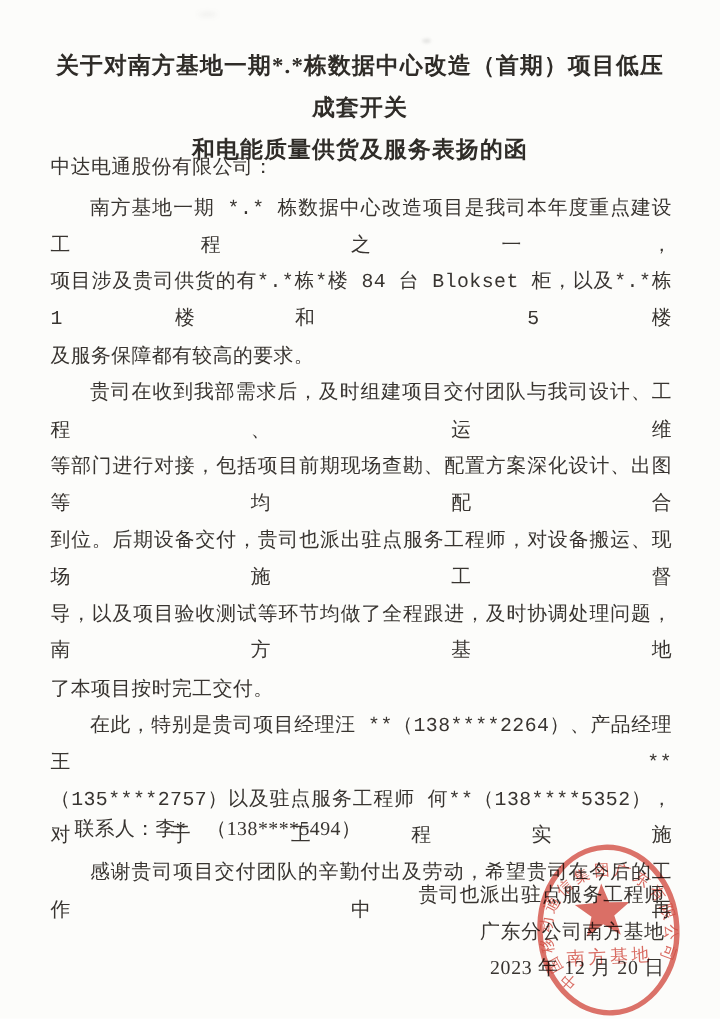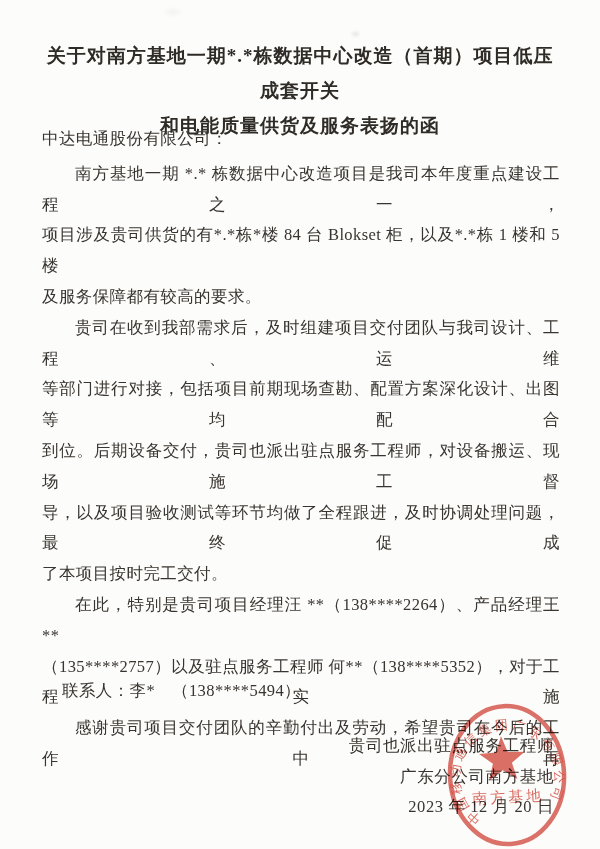--- a/index.html
+++ b/index.html
@@ -25,20 +25,21 @@
     font-size:16.5px;
     line-height:30.8px;
     letter-spacing:0.4px;
   }
   .ln{white-space:nowrap;}
   .ind{text-indent:2em;}
   .fill{
     white-space:normal;
     text-align:justify;
     text-align-last:justify;
+    font-family:Liberation Mono, monospace;
     -moz-text-align-last:justify;
   }
   .salutation{margin-bottom:4px;}
   .contact{
     position:absolute;left:62px;top:648px;
     font-size:16.5px;letter-spacing:0.4px;margin-top:32px;
   }
   .sig{
     position:absolute;right:46px;top:731px;
     text-align:right;
@@ -76,21 +77,21 @@
 
   <div class="body">
     <div class="ln salutation">中达电通股份有限公司：</div>
 
     <div class="ln ind fill">南方基地一期 *.* 栋数据中心改造项目是我司本年度重点建设工程之一，</div>
     <div class="ln fill">项目涉及贵司供货的有*.*栋*楼 84 台 Blokset 柜，以及*.*栋 1 楼和 5 楼</div>
     <div class="ln">及服务保障都有较高的要求。</div>
     <div class="ln ind fill">贵司在收到我部需求后，及时组建项目交付团队与我司设计、工程、运维</div>
     <div class="ln fill">等部门进行对接，包括项目前期现场查勘、配置方案深化设计、出图等均配合</div>
     <div class="ln fill">到位。后期设备交付，贵司也派出驻点服务工程师，对设备搬运、现场施工督</div>
-    <div class="ln fill">导，以及项目验收测试等环节均做了全程跟进，及时协调处理问题，最终促成</div>
+    <div class="ln fill">导，以及项目验收测试等环节均做了全程跟进，及时协调处理问题，南方基地</div>
     <div class="ln">了本项目按时完工交付。</div>
     <div class="ln ind fill">在此，特别是贵司项目经理汪 **（138****2264）、产品经理王 **</div>
     <div class="ln fill">（135****2757）以及驻点服务工程师 何**（138****5352），对于工程实施</div>
     <div class="ln ind fill">感谢贵司项目交付团队的辛勤付出及劳动，希望贵司在今后的工作中再</div>
 
   </div>
 
   <div class="contact">联系人：李*　（138****5494）</div>
 
   <div class="sig">

